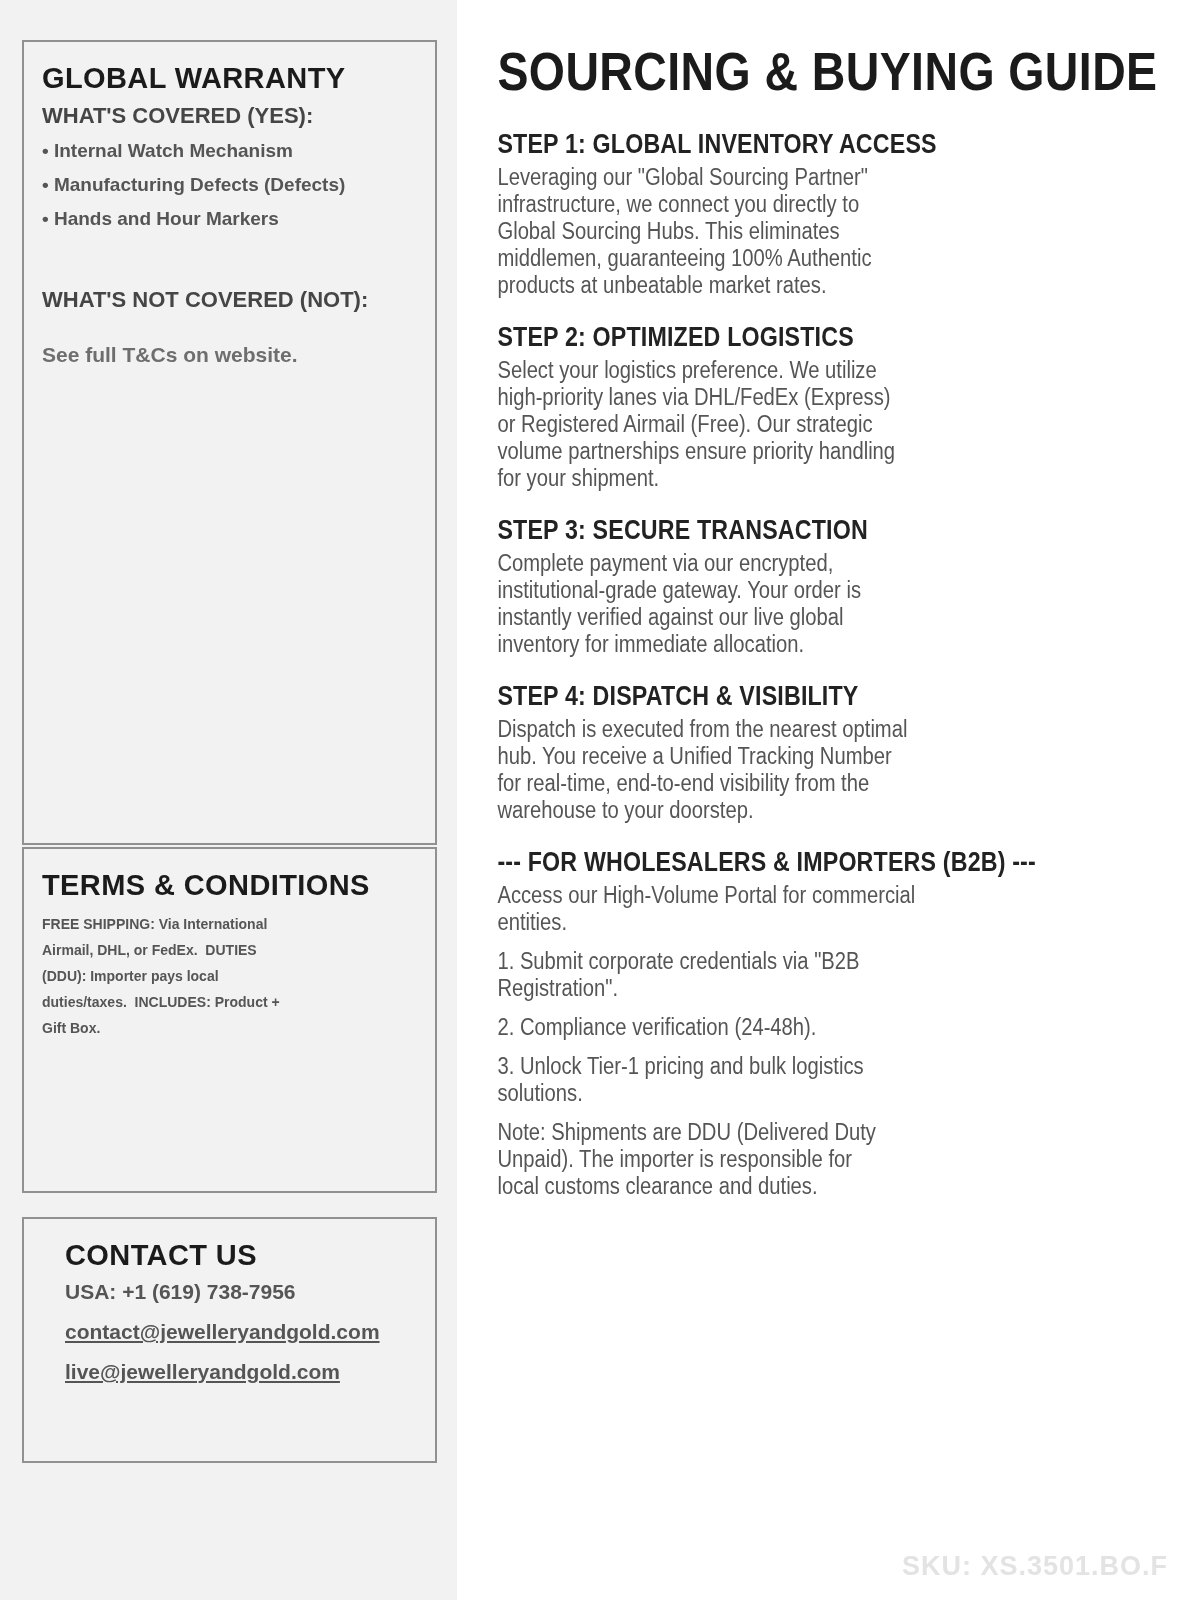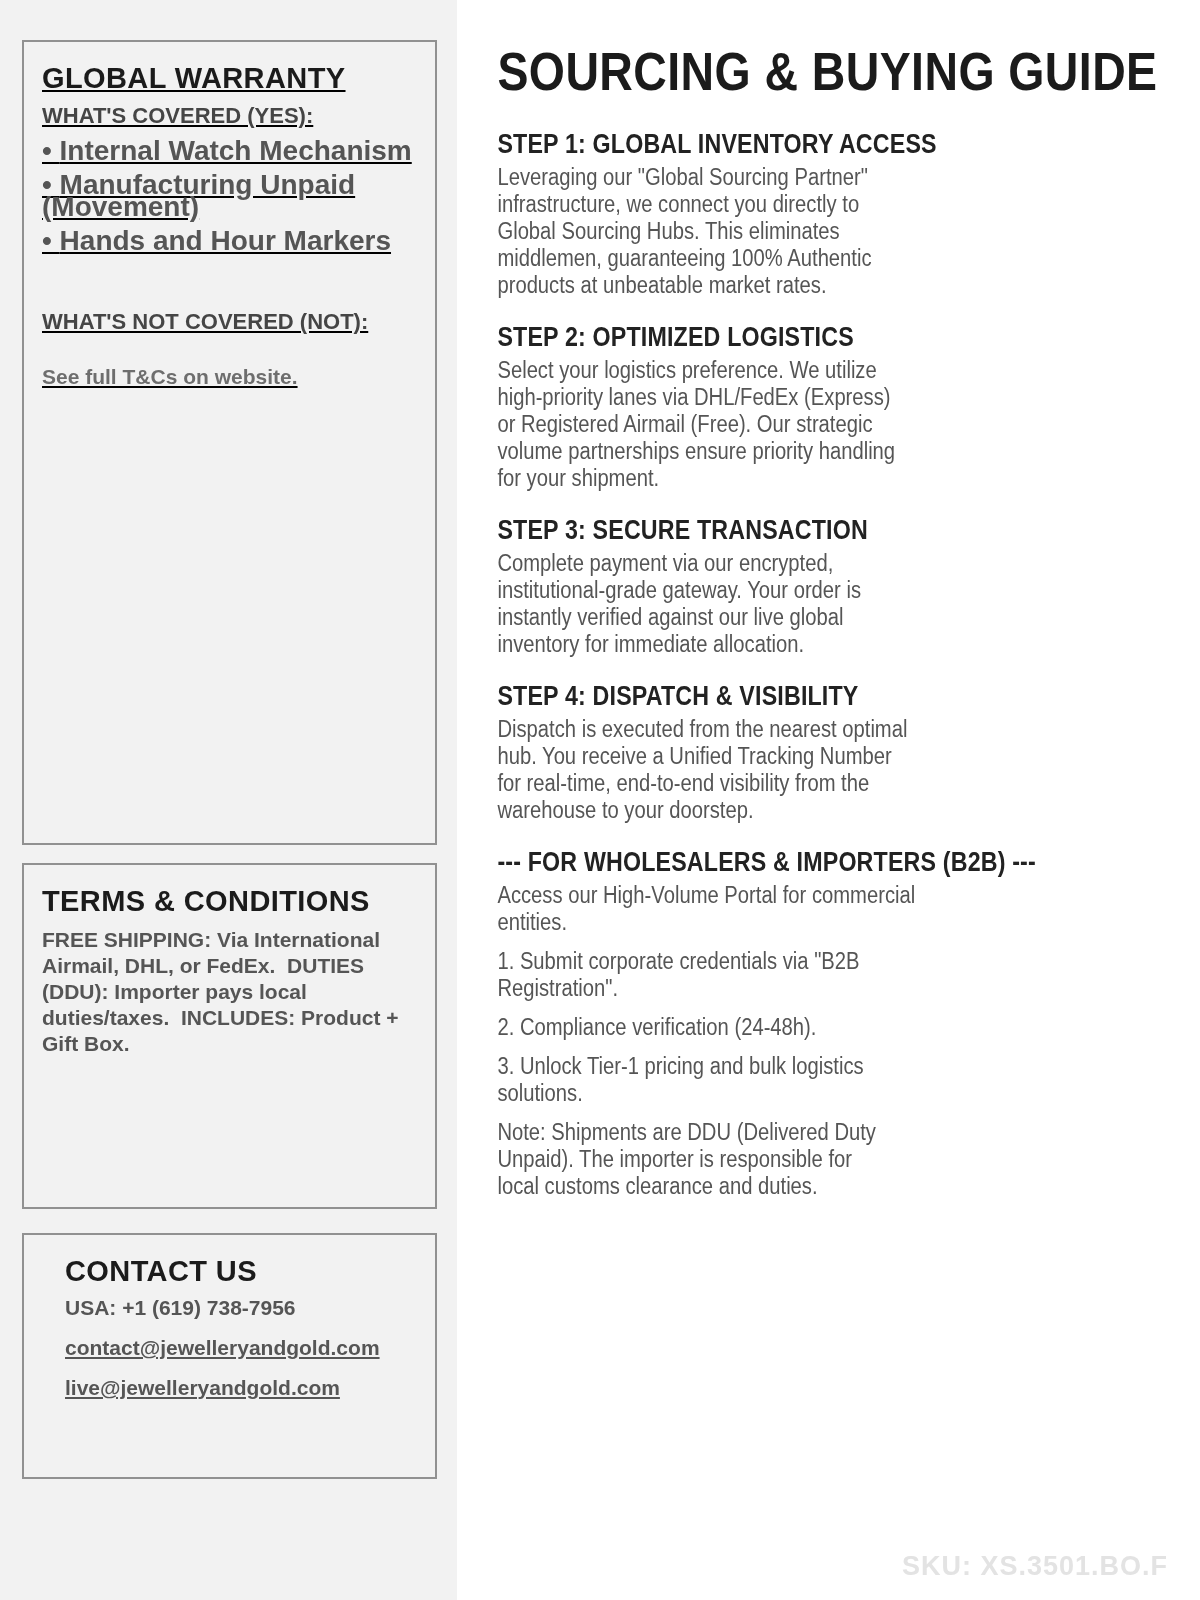--- a/index.html
+++ b/index.html
@@ -26,50 +26,50 @@
     position:absolute;left:0;top:0;
     width:457px;height:1600px;
     background:var(--sidebar-bg);
     padding:40px 20px 0 22px;
   }
   .box{
     border:2px solid var(--box-border);
     padding:20px 18px;
     width:100%;
   }
-  .box-warranty{height:805px;margin-bottom:18px;text-decoration:underline;}
+  .box-warranty{height:805px;margin-bottom:2px;}
   .box-terms{height:346px;margin-bottom:24px;}
   .box-contact{height:246px;padding-left:41px;}
 
   .box-title{
     font-size:29px;line-height:32px;
     font-weight:800;color:var(--heading);
     letter-spacing:.4px;
   }
   .sub-title{
     margin-top:10px;
     font-size:22px;line-height:24px;
     font-weight:700;color:var(--subheading);
   }
   .sub-title.second{margin-top:58px;}
   .bullet-list{list-style:none;}
   .bullet-list li{
     margin-top:12px;
-    font-size:28px;line-height:22px;
+    font-size:19px;line-height:22px;
     font-weight:700;color:var(--body);
   }
   .bullet-list li::before{content:"\2022\00a0";color:var(--body);}
   .footnote{
     margin-top:32px;
     font-size:21px;line-height:22px;
     font-weight:700;color:var(--muted);
   }
   .terms-body{
     margin-top:10px;
-    font-size:21px;line-height:26px;
+    font-size:14px;line-height:26px;
     font-weight:700;color:var(--body);
     white-space:pre-wrap;
   }
   .contact-line{
     font-size:21px;line-height:22px;
     font-weight:700;color:var(--body);
   }
   .contact-line.first{margin-top:10px;}
   .contact-line + .contact-line{margin-top:18px;text-decoration:underline;}
 
@@ -127,21 +127,21 @@
 <body>
 
 <aside class="sidebar">
 
   <section class="box box-warranty">
     <h2 class="box-title">GLOBAL WARRANTY</h2>
 
     <h3 class="sub-title">WHAT'S COVERED (YES):</h3>
     <ul class="bullet-list">
       <li>Internal Watch Mechanism</li>
-      <li>Manufacturing Unpaid (Movement)</li>
+      <li>Manufacturing Defects (Defects)</li>
       <li>Hands and Hour Markers</li>
     </ul>
 
     <h3 class="sub-title second">WHAT'S NOT COVERED (NOT):</h3>
 
     <p class="footnote">See full T&amp;Cs on website.</p>
   </section>
 
   <section class="box box-terms">
     <h2 class="box-title">TERMS &amp; CONDITIONS</h2>

